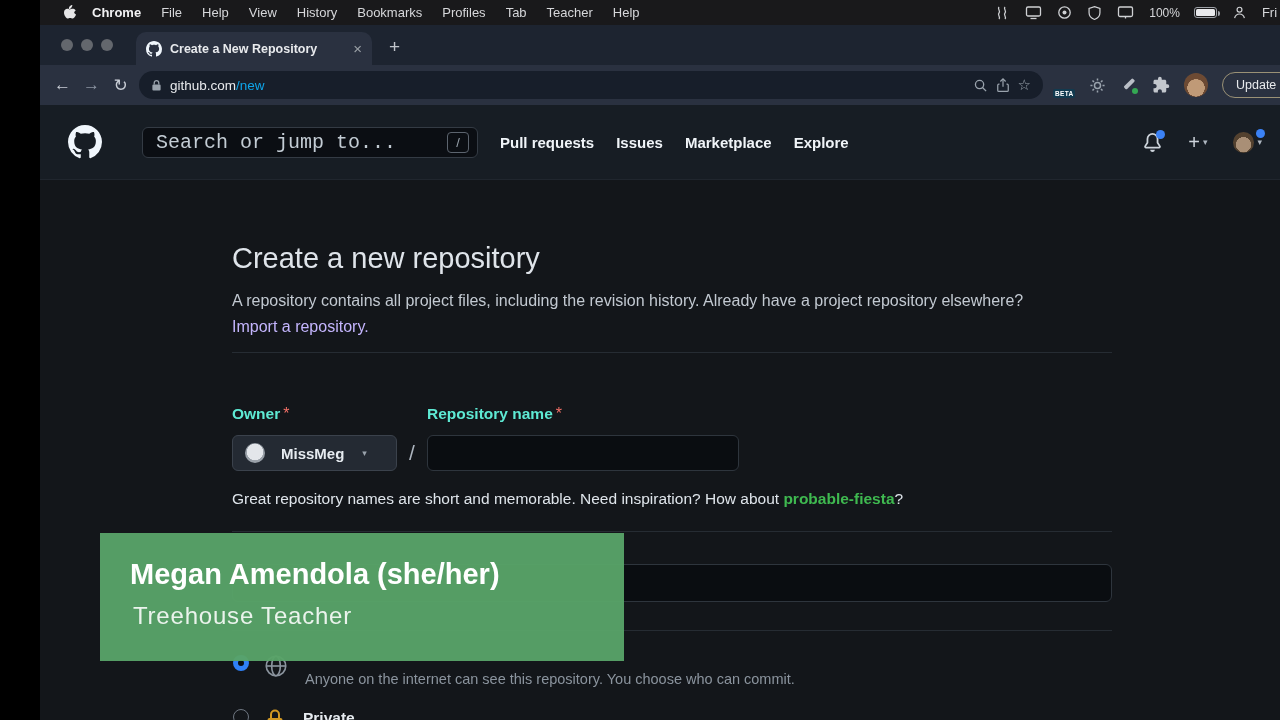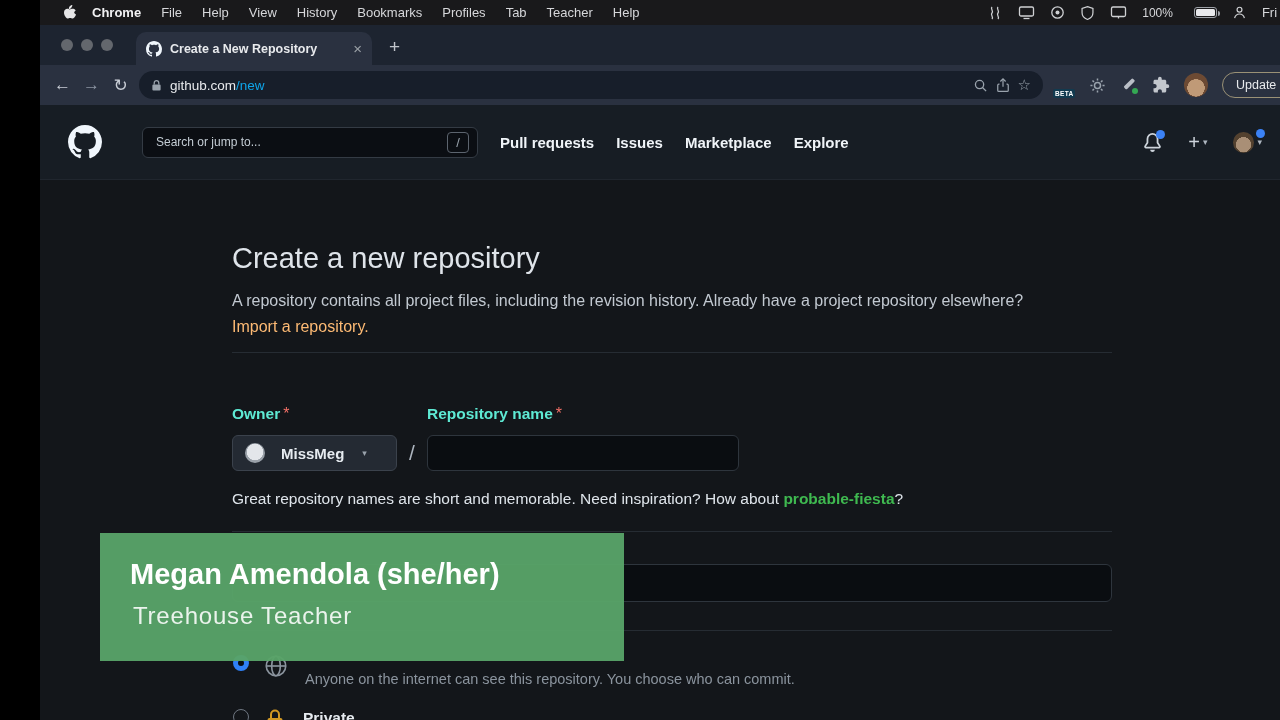--- a/index.html
+++ b/index.html
@@ -81,21 +81,21 @@
     background:#171d24; display:flex; align-items:center; padding:0 58px 0 28px;
     border-bottom:1px solid #20262e;
   }
   .gh-logo { margin-right:40px; }
   .gh-search {
     width:336px; height:31px; background:#0b0e13; border:1px solid #343b44;
     border-radius:6px; display:flex; align-items:center; padding:0 8px 0 13px;
   }
   .gh-search input {
     flex:1; background:transparent; border:0; outline:0;
-    font-family:Liberation Sans, sans-serif; font-size:12px; color:#bef264;
+    font-family:Liberation Mono, monospace; font-size:20px; color:#bef264;
   }
   .gh-search input::placeholder { color:#c3ccd4; opacity:1; }
   .slash-badge {
     width:22px; height:21px; border:1px solid #5c646e; border-radius:4px;
     color:#9aa4ae; font-size:13px; display:flex; align-items:center; justify-content:center;
   }
   .gh-nav { display:flex; gap:22px; margin-left:22px; }
   .gh-nav span { font-weight:700; font-size:15px; color:#f0f4f8; white-space:nowrap; }
   .gh-right { margin-left:auto; display:flex; align-items:center; gap:26px; }
   .icon-rel { position:relative; }
@@ -106,21 +106,21 @@
   .gh-avatar {
     width:21px; height:21px; border-radius:50%;
     background:radial-gradient(circle at 50% 60%, #a98f76 0 46%, #53412f 47% 100%);
   }
 
   
   .page { position:absolute; top:180px; left:0; right:0; bottom:0; background:#13161a; }
   .container { margin-left:192px; width:880px; }
   .page-title { margin-top:60px; font-size:29px; font-weight:400; color:#dfe4ea; line-height:36px; }
   .intro { margin-top:12px; width:818px; font-size:16px; line-height:26px; color:#c2c9d1; }
-  .intro a { color:#fdba74; text-decoration:none; }
+  .intro a { color:#c4b5fd; text-decoration:none; }
   .hr { border:0; border-top:1px solid #262c33; margin-top:12px; }
   .hr2 { margin-top:22px; } .hr3 { margin-top:28px; }
   .labels-row { display:flex; margin-top:52px; }
   .labels-row .col1 { width:195px; }
   .field-label { font-size:15.5px; font-weight:700; color:#5eead4; }
   .req { color:#f47067; margin-left:3px; }
   .fields-row { display:flex; align-items:center; margin-top:12px; }
   .owner-btn {
     width:165px; height:36px; background:#242a33; border:1px solid #3b424c; border-radius:6px;
     display:flex; align-items:center; gap:16px; padding:0 12px;
@@ -194,21 +194,21 @@
           <circle cx="7.5" cy="7.5" r="5.7"></circle>
           <circle cx="7.5" cy="7.5" r="2" fill="#cfd1d4" stroke="none"></circle>
         </svg>
       <svg width="15" height="16" viewBox="0 0 16 16" fill="none" stroke="#cfd1d4" stroke-width="1.3">
           <path d="M8 1.2 13.8 3.2 V7.8 C13.8 11.6 11 13.9 8 14.9 C5 13.9 2.2 11.6 2.2 7.8 V3.2 Z"></path>
         </svg>
       <svg width="17" height="15" viewBox="0 0 17 15" fill="none" stroke="#cfd1d4" stroke-width="1.3">
           <rect x="1.5" y="2" width="14" height="9.5" rx="1.5"></rect>
           <path d="M8.5 11.5v2"></path>
         </svg>
-      <span style="display:flex;align-items:center;gap:21px;">
+      <span style="display:flex;align-items:center;gap:14px;">
         <span class="bat-label">100%</span>
         <span class="bat">
             <span class="bat-fill"></span>
           </span>
       </span>
       <svg width="15" height="15" viewBox="0 0 16 16" fill="none" stroke="#cfd1d4" stroke-width="1.3">
           <circle cx="8" cy="5" r="2.6"></circle>
           <path d="M2.8 14c.7-3 2.7-4.4 5.2-4.4s4.5 1.4 5.2 4.4"></path>
         </svg>
       <span class="clock">Fri 2:37</span>

